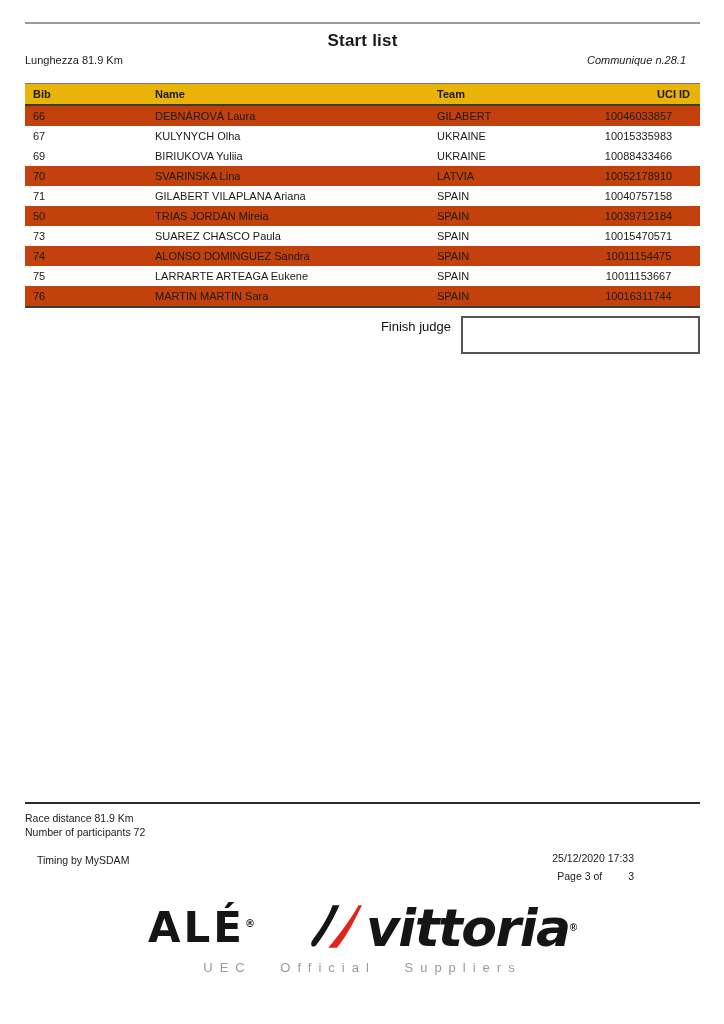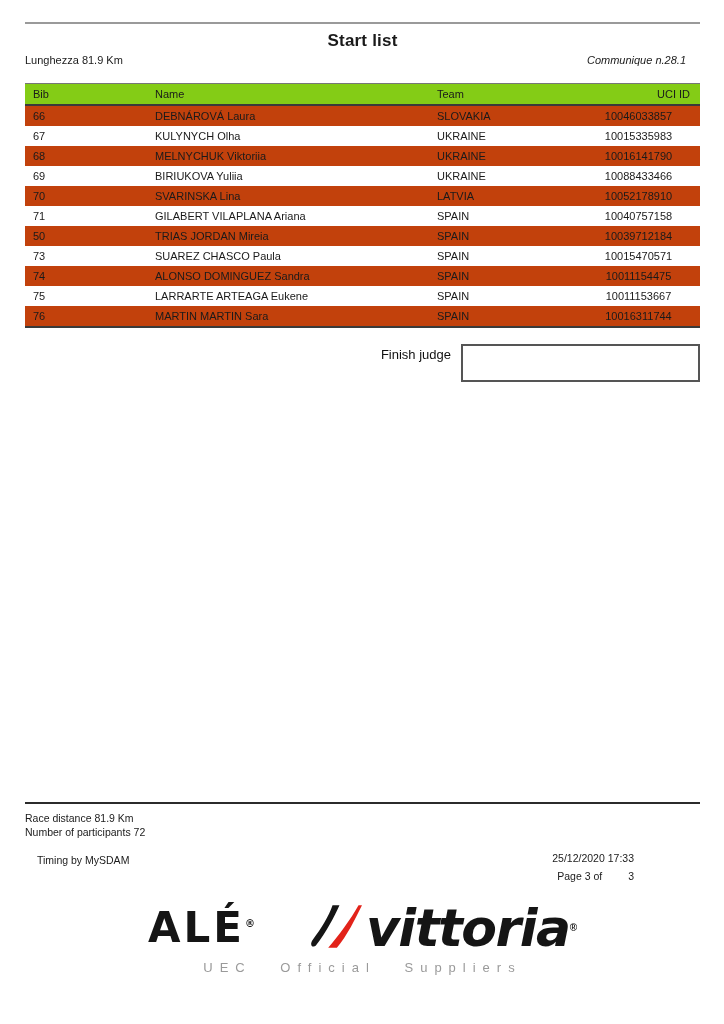--- a/index.html
+++ b/index.html
@@ -43,41 +43,41 @@
   }
 
   table.startlist {
     margin-top: 17px;
     width: 100%;
     border-collapse: collapse;
     font-size: 11px;
   }
   table.startlist thead th {
     text-align: left;
-    font-weight: normal;
+    font-weight: bold;
     border-top: 1px solid #777777;
     border-bottom: 2px solid #3a3a3a;
     padding: 4px 0 4px 0;
-    background: #84cc16;
+    background: #eab308;
   }
   table.startlist th.col-bib { padding-left: 8px; }
   table.startlist th.col-uci { text-align: right; padding-right: 10px; }
   table.startlist td {
     padding: 4px 0 4px 0;
     height: 13px;
     vertical-align: middle;
   }
   table.startlist td.cell-bib { padding-left: 8px; }
   table.startlist td.cell-uci { text-align: center; padding-right: 10px; }
   tr.zebra-gray { background: #c2410c; }
   tr.zebra-white { background: #ffffff; }
   table.startlist tbody { border-bottom: 2px solid #3a3a3a; }
 
   .finish-judge-row {
-    margin-top: 16px;
+    margin-top: 8px;
     display: flex;
     justify-content: flex-end;
     align-items: flex-start;
   }
   .finish-judge-label {
     font-size: 13px;
     margin-right: 10px;
     margin-top: 3px;
     color: #111111;
   }
@@ -190,34 +190,28 @@
           <th class="col-bib">Bib</th>
           <th class="col-name">Name</th>
           <th class="col-team">Team</th>
           <th class="col-uci">UCI ID</th>
         </tr>
       </thead>
       <tbody>
         <tr class="zebra-gray">
           <td class="cell-bib">66</td>
           <td class="cell-name">DEBNÁROVÁ Laura</td>
-          <td class="cell-team">SLOVAKIA</td>
+          <td class="cell-team">GILABERT</td>
           <td class="cell-uci">10046033857</td>
         </tr>
         <tr class="zebra-white">
           <td class="cell-bib">67</td>
           <td class="cell-name">KULYNYCH Olha</td>
           <td class="cell-team">UKRAINE</td>
           <td class="cell-uci">10015335983</td>
-        </tr>
-        <tr class="zebra-gray">
-          <td class="cell-bib">68</td>
-          <td class="cell-name">MELNYCHUK Viktoriia</td>
-          <td class="cell-team">UKRAINE</td>
-          <td class="cell-uci">10016141790</td>
         </tr>
         <tr class="zebra-white">
           <td class="cell-bib">69</td>
           <td class="cell-name">BIRIUKOVA Yuliia</td>
           <td class="cell-team">UKRAINE</td>
           <td class="cell-uci">10088433466</td>
         </tr>
         <tr class="zebra-gray">
           <td class="cell-bib">70</td>
           <td class="cell-name">SVARINSKA Lina</td>

